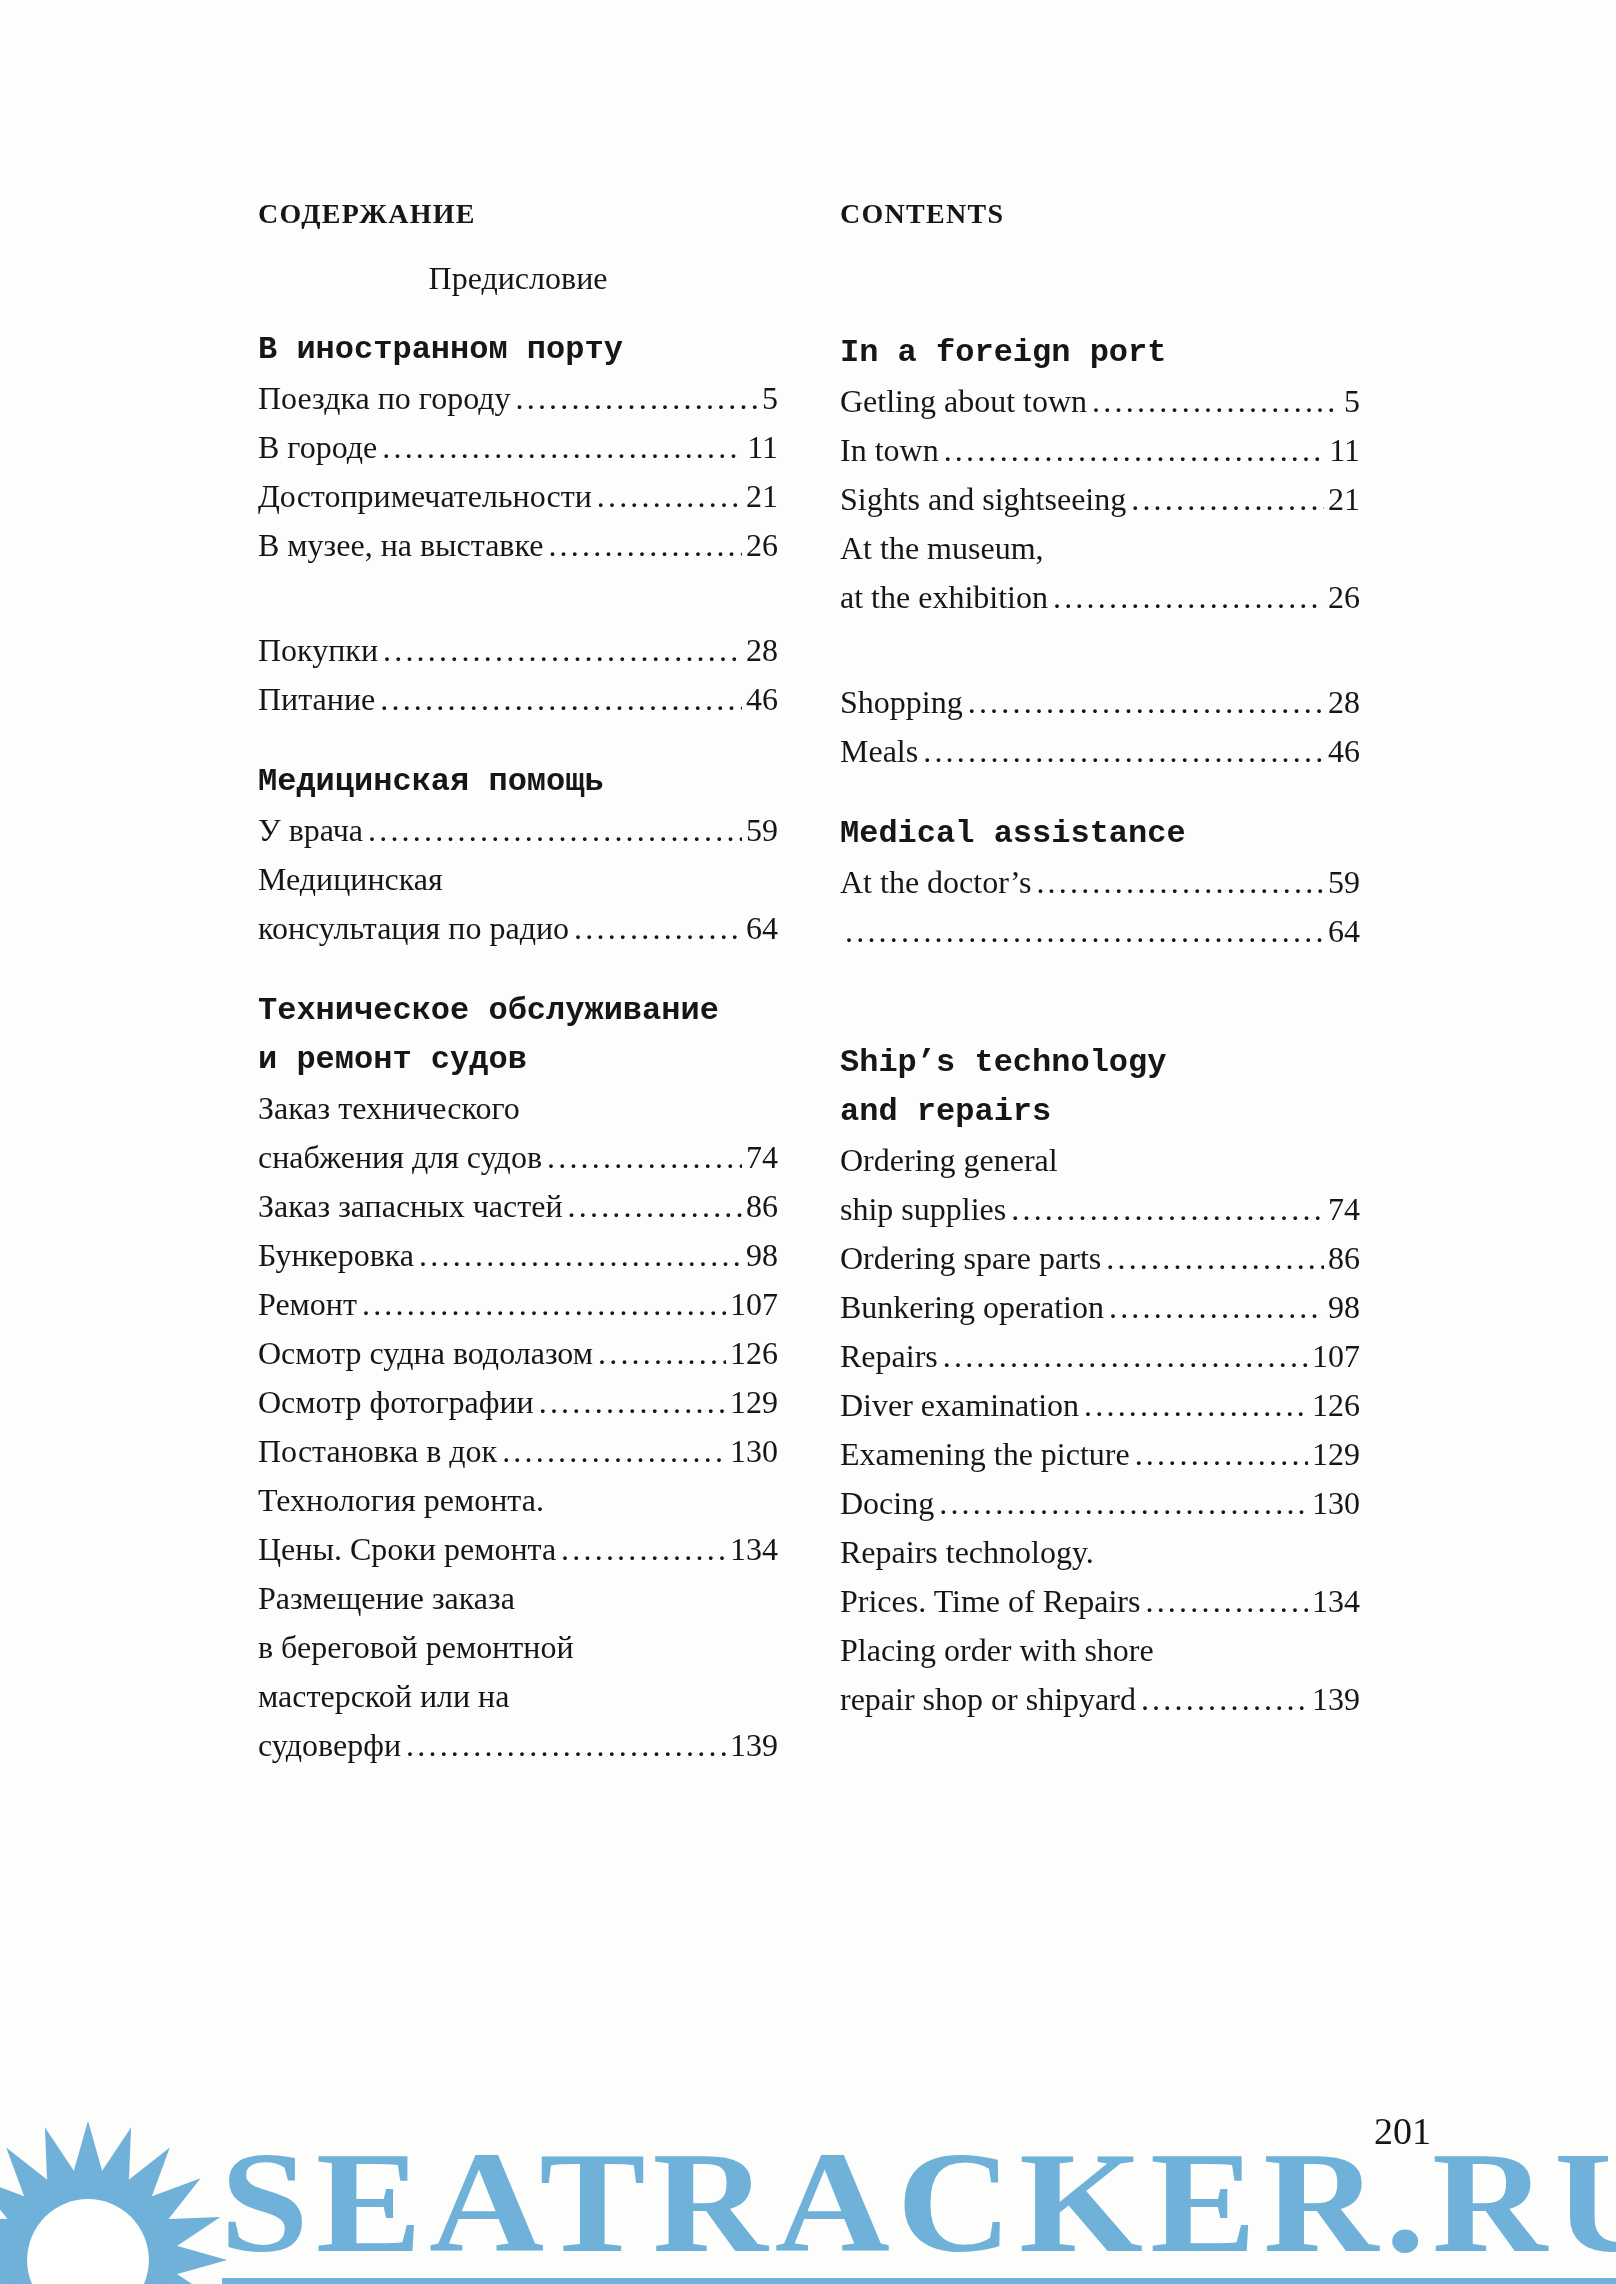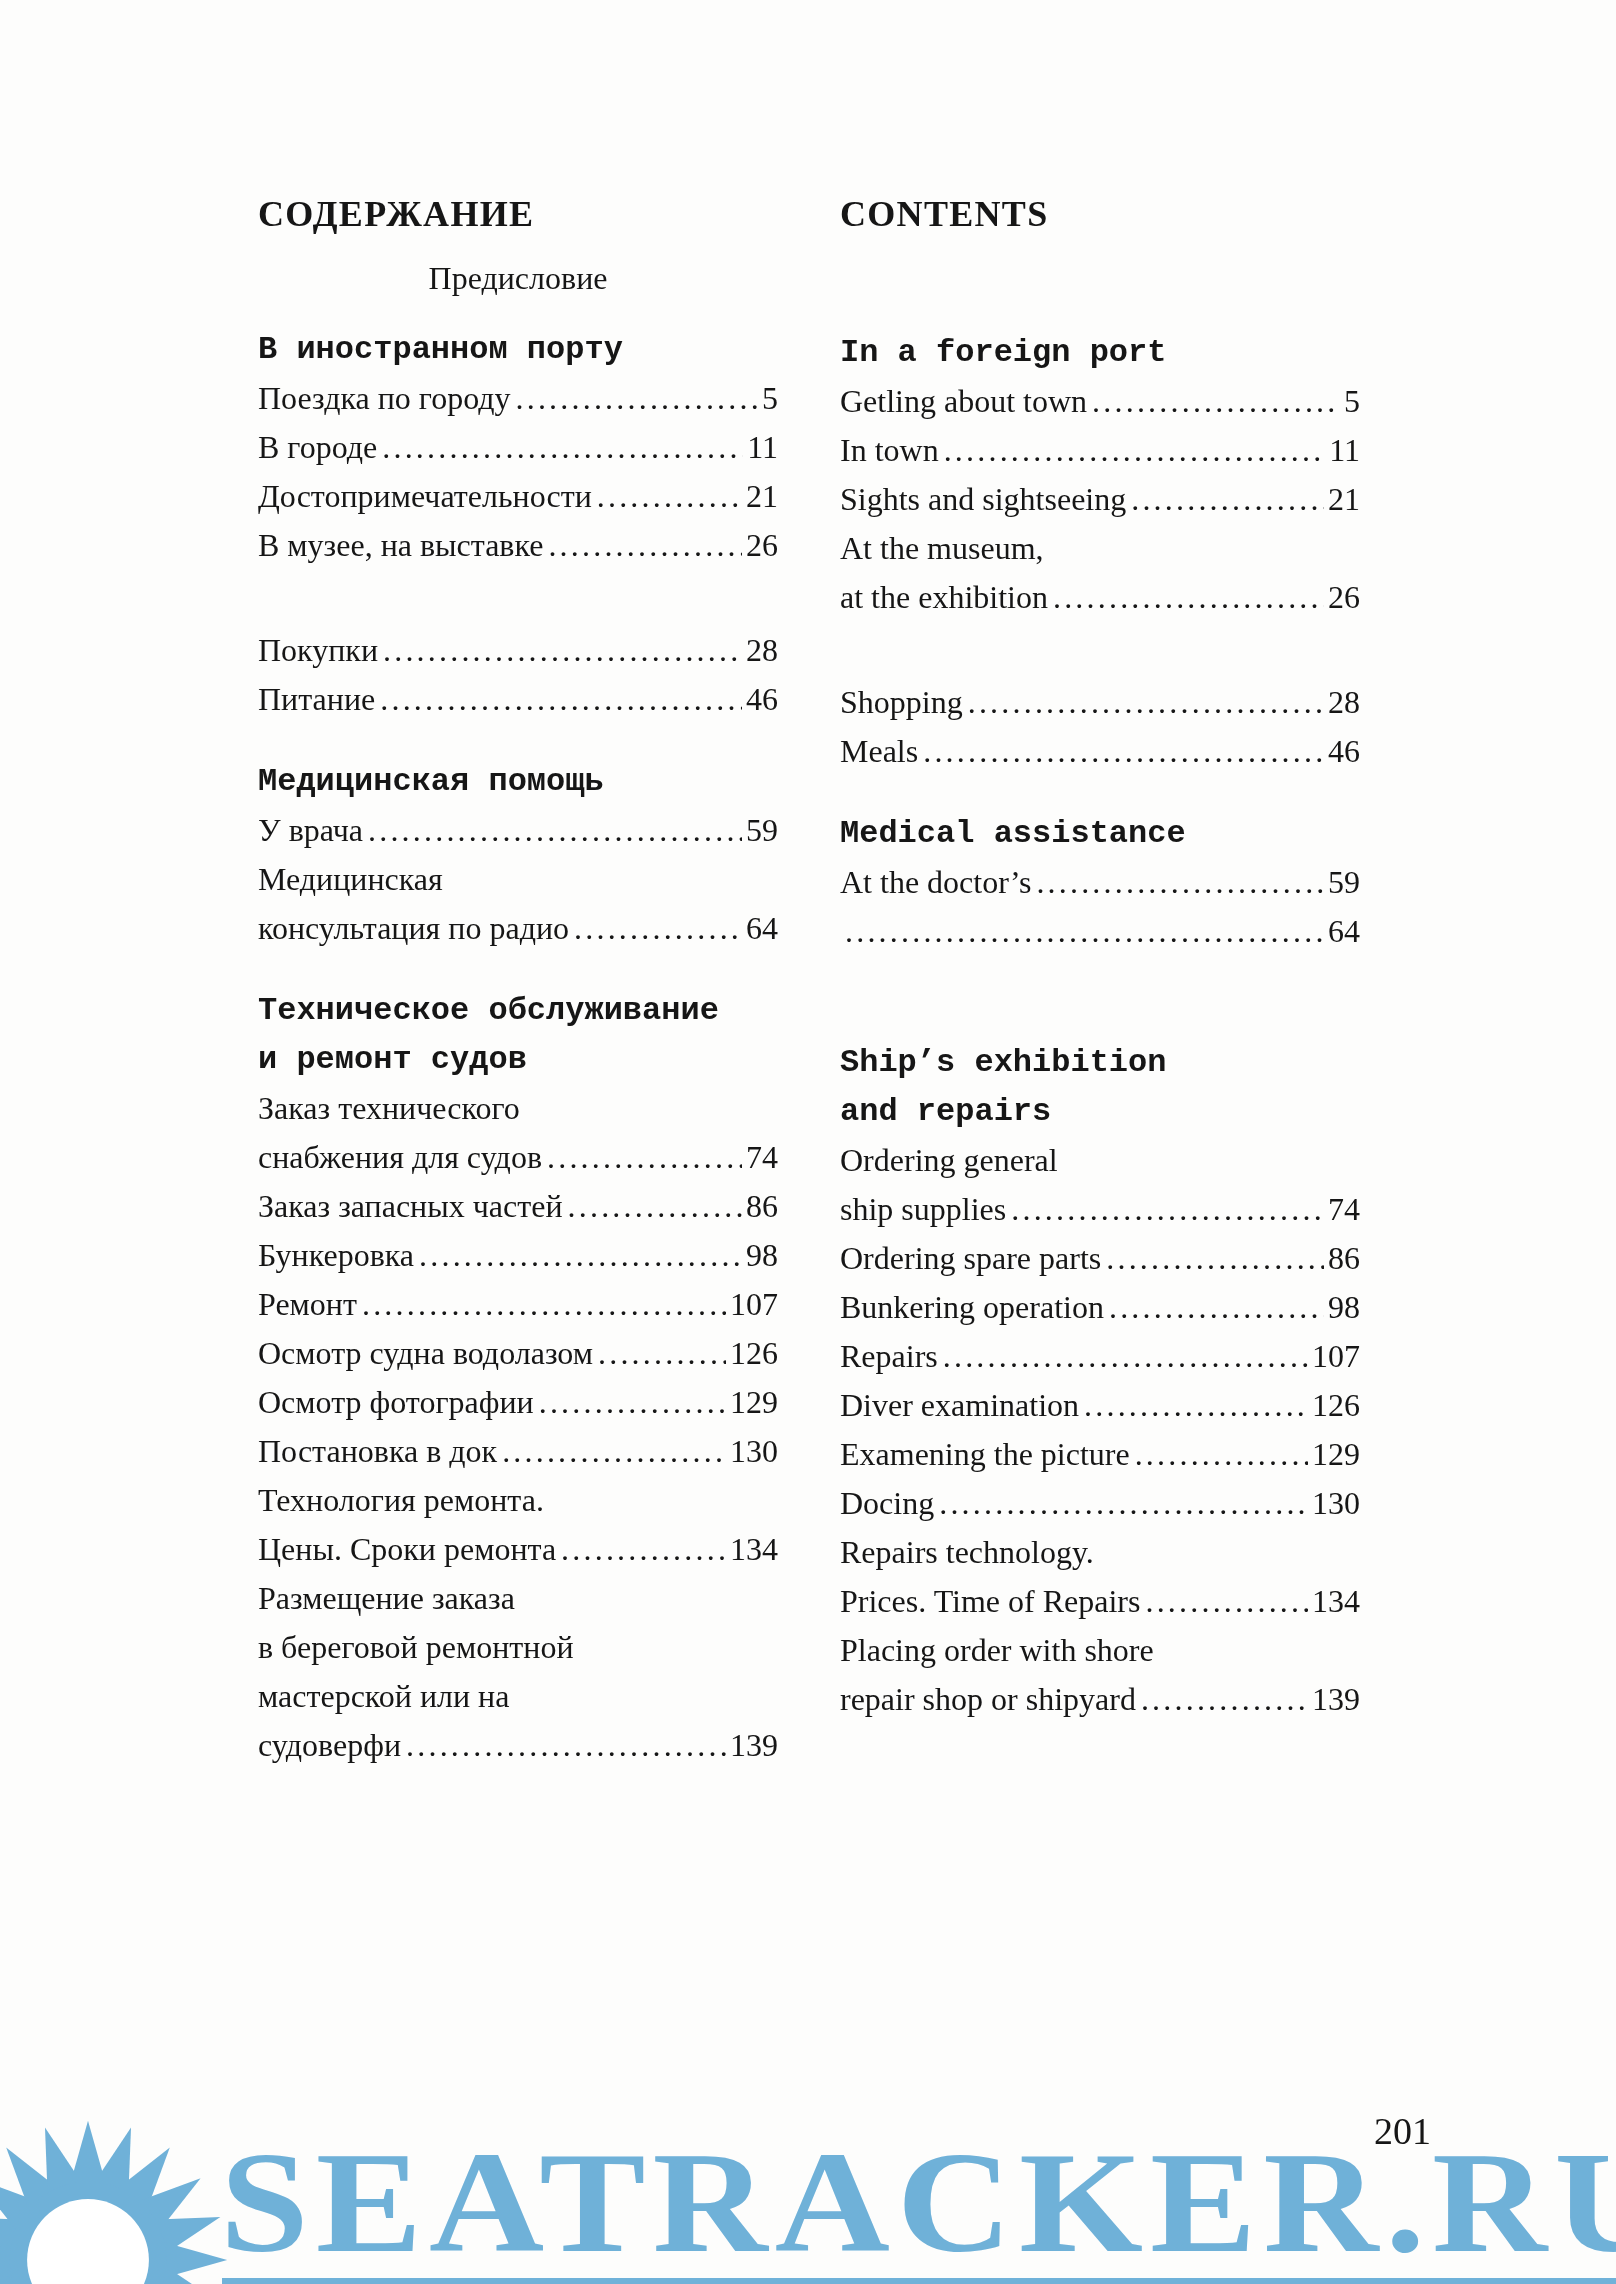--- a/index.html
+++ b/index.html
@@ -17,21 +17,21 @@
     position: absolute;
     top: 188px;
     width: 520px;
     font-size: 32px;
     line-height: 49px;
   }
   .col-left  { left: 258px; }
   .col-right { left: 840px; }
 
   .title {
-    font-size: 36px;
+    font-size: 28px;
     font-weight: 700;
     line-height: 52px;
     margin: 0;
     letter-spacing: 1.3px;
   }
   .subtitle { margin-top: 14px; text-align: center; }
 
   .section { margin-top: 33px; }
   .col-left  .sections > .section:nth-child(1) { margin-top: 21.5px; }
   .sections  > .section:nth-child(2)           { margin-top: 56px; }
@@ -310,21 +310,21 @@
             </div>
           </div>
           <div class="entry">
             <div class="entry-last">
               <span class="leader"></span>
               <span class="pg">64</span>
             </div>
           </div>
         </div>
         <div class="section">
-          <div class="heading">Ship’s exhibition</div>
+          <div class="heading">Ship’s technology</div>
           <div class="heading">and repairs</div>
           <div class="entry">
             <div class="entry-line">Ordering general</div>
             <div class="entry-last">
               <span class="label">ship supplies</span>
               <span class="leader"></span>
               <span class="pg">74</span>
             </div>
           </div>
           <div class="entry">

